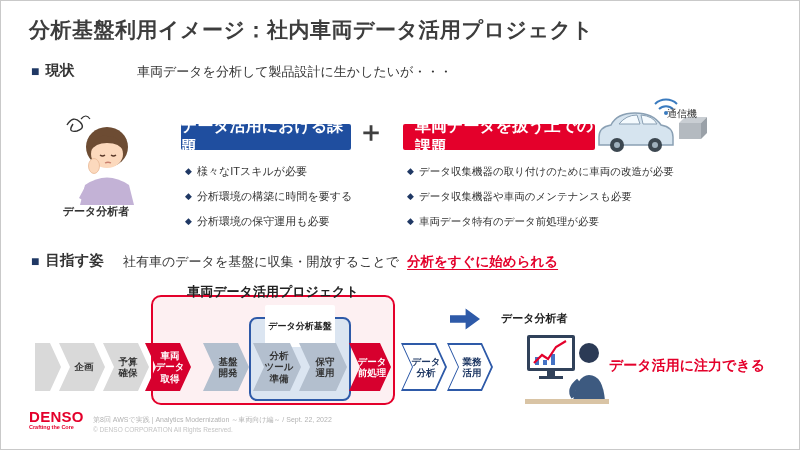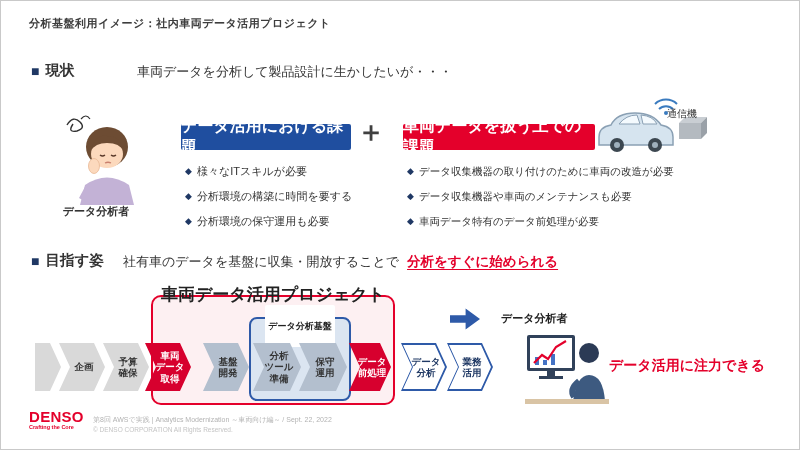--- a/index.html
+++ b/index.html
@@ -2,48 +2,48 @@
 <html><head>
 <meta charset="utf-8">
 <style>
   * { margin:0; padding:0; box-sizing:border-box; }
   html,body { background:#ededed; }
   body { font-family:"Liberation Sans","DejaVu Sans",sans-serif; }
   .slide { position:relative; width:800px; height:450px; background:#ffffff;
            border:1px solid #c9c9c9; overflow:hidden; margin:0 auto; }
   .abs { position:absolute; }
 
-  .title { left:28px; top:15px; font-size:11px; font-weight:bold; color:#3d3d3d; letter-spacing:0.5px; }
+  .title { left:28px; top:15px; font-size:21px; font-weight:bold; color:#3d3d3d; letter-spacing:0.5px; }
 
   .sec-head { display:flex; align-items:center; gap:6px; font-size:14.5px; font-weight:bold; color:#333; }
   .sq-marker { color:#1f3864; font-size:14px; line-height:1; }
 
   .lead { font-size:13px; color:#333; }
   .lead-highlight { color:#e4002b; font-weight:bold; font-size:13.5px;
                     text-decoration:underline; text-underline-offset:3px; margin-left:8px; }
 
   .challenge-box { height:26px; display:flex; align-items:center; justify-content:center;
                    color:#fff; font-size:16px; font-weight:bold; border-radius:2px; }
   .challenge-blue { background:#1f4e9f; }
-  .challenge-red  { background:#e4002b; }
+  .challenge-red  { background:#e4002b;padding-left:12px; }
   .plus-sign { font-size:28px; font-weight:bold; color:#404040; }
 
   .bullets .bullet { display:flex; align-items:flex-start; gap:5px; margin-bottom:12px;
                      font-size:11px; color:#333; line-height:13px; white-space:nowrap; }
   .bullets.small .bullet { font-size:10.5px; }
   .diamond { color:#1f3864; font-size:9px; line-height:13px; }
 
   .caption { font-size:11px; font-weight:bold; color:#333; text-align:center; }
   .mini-label { font-size:10px; color:#333; }
 
   
   .project-box { left:150px; top:294px; width:244px; height:110px; background:#fdf0f2;
                  border:2.5px solid #e4002b; border-radius:10px; z-index:1; }
   .project-label { left:150px; top:282px; width:244px; text-align:center;
-                   font-size:17px; font-weight:bold; color:#222; z-index:3; }
+                   font-size:13px; font-weight:bold; color:#222; z-index:3; }
   .platform-box { left:248px; top:316px; width:102px; height:84px; background:#dbe5f1;
                   border:2px solid #2e5aa8; border-radius:8px; z-index:2; }
   .platform-label { left:248px; top:319px; width:102px; text-align:center; z-index:4;
                     font-size:9px; font-weight:bold; color:#222; }
   .platform-label span { background:#fff; padding:16px 3px; border-radius:2px; }
 
   .chev { position:absolute; top:342px; height:48px; z-index:5;
           clip-path:polygon(0 0, calc(100% - 11px) 0, 100% 50%, calc(100% - 11px) 100%, 0 100%, 11px 50%);
           display:flex; align-items:center; justify-content:center; }
   .chev span { white-space:pre-line; text-align:center; font-size:9.5px; font-weight:bold;

